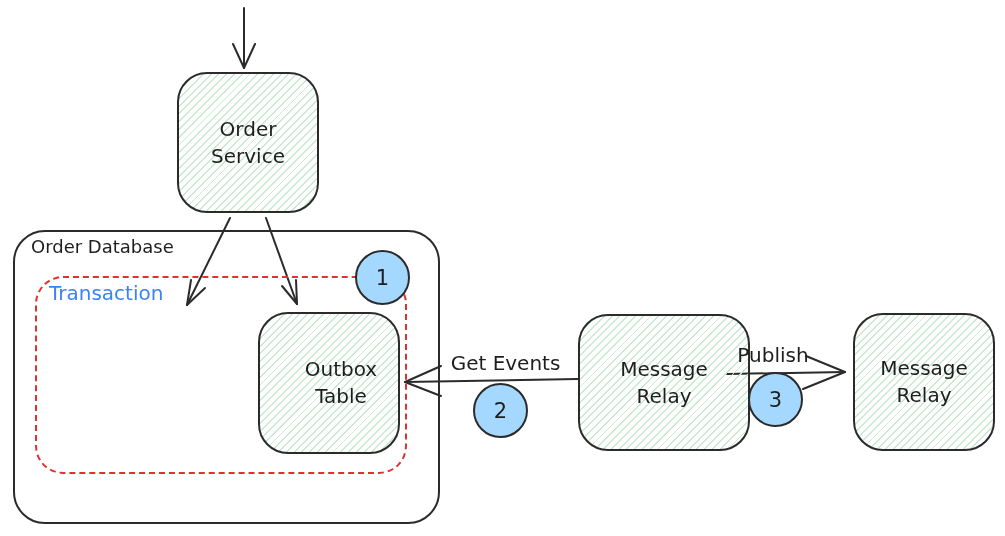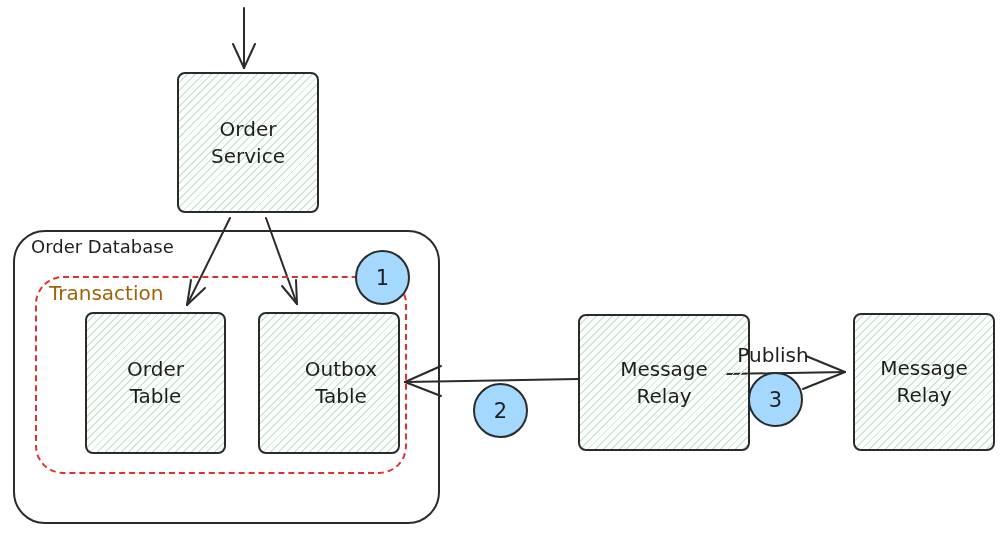--- a/index.html
+++ b/index.html
@@ -10,21 +10,21 @@
     background: #ffffff;
     font-family: "DejaVu Sans", sans-serif;
     color: #1e1e1e;
     overflow: hidden;
   }
   
   .node {
     position: absolute;
     box-sizing: border-box;
     border: 2.2px solid #2b2b2b;
-    border-radius: 8px;
+    border-radius: 30px;
     background: repeating-linear-gradient(
       135deg,
       #c9e9d2 0px, #c9e9d2 1.4px,
       rgba(255,255,255,0) 1.4px, rgba(255,255,255,0) 5.5px
     );
     display: flex;
     align-items: center;
     justify-content: center;
     text-align: center;
     font-size: 20px;
@@ -47,21 +47,21 @@
   .transaction-box {
     position: absolute;
     box-sizing: border-box;
     border: 2.2px dashed #e03131;
     border-radius: 28px;
     background: transparent;
   }
   .transaction-label {
     position: absolute;
     font-size: 20px;
-    color: #a16207;
+    color: #3b82f6;
     white-space: nowrap;
   }
   .badge {
     position: absolute;
     box-sizing: border-box;
     width: 55px;
     height: 55px;
     border-radius: 50%;
     background: #a5d8ff;
     border: 2.2px solid #2b2b2b;
@@ -133,36 +133,34 @@
   <div class="node" style="left:177px; top:72px; width:142px; height:141px;">
     <span>Order Service</span>
   </div>
 
   <div class="container-box" style="left:13px; top:230px; width:427px; height:294px;"></div>
   <div class="container-label" style="left:31px; top:236px;">Order Database</div>
 
   <div class="transaction-box" style="left:35px; top:276px; width:372px; height:198px;"></div>
   <div class="transaction-label" style="left:49px; top:281px;">Transaction</div>
 
-  <div class="node" style="left:85px; top:312px; width:141px; height:142px;">
-    <span>Order Table</span>
-  </div>
 
   <div class="node" style="left:258px; top:312px; width:142px; height:142px;padding-left:38px;">
     <span>Outbox Table</span>
   </div>
 
   <div class="node" style="left:578px; top:314px; width:172px; height:137px;">
     <span>Message Relay</span>
   </div>
 
   <div class="node" style="left:853px; top:313px; width:142px; height:138px;">
     <span>Message Relay</span>
   </div>
 
+  <div class="edge-label" style="left:443px; top:351px; width:125px;">Get Events</div>
   <div class="edge-label" style="left:723px; top:343px; width:100px;">Publish</div>
 
   <div class="badge" style="left:355px; top:250px;">
     <span>1</span>
   </div>
   <div class="badge" style="left:473px; top:383px;">
     <span>2</span>
   </div>
   <div class="badge" style="left:748px; top:372px;">
     <span>3</span>

